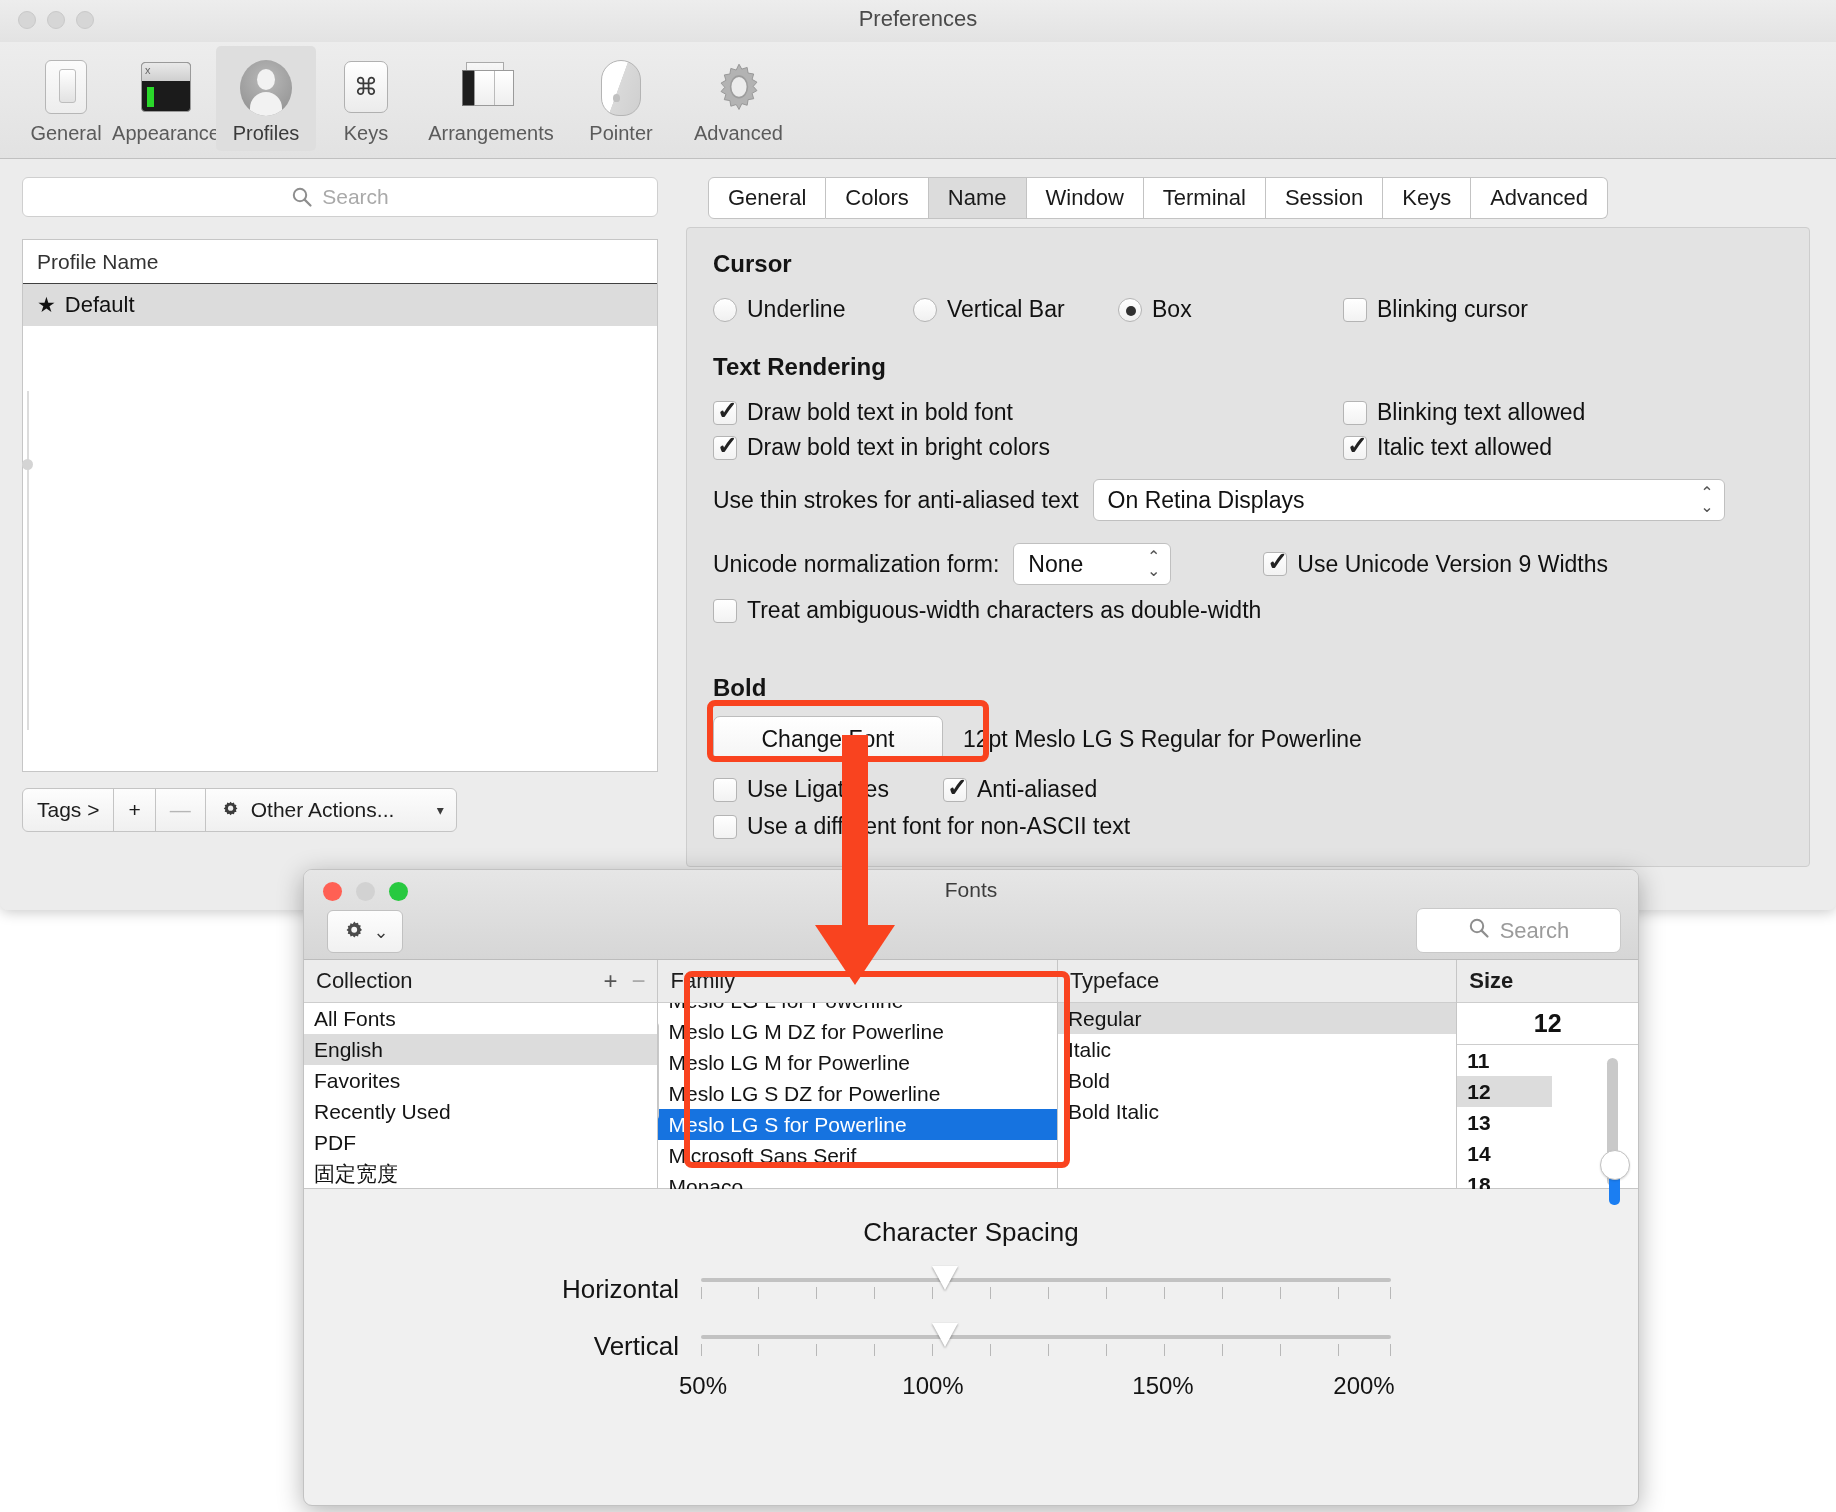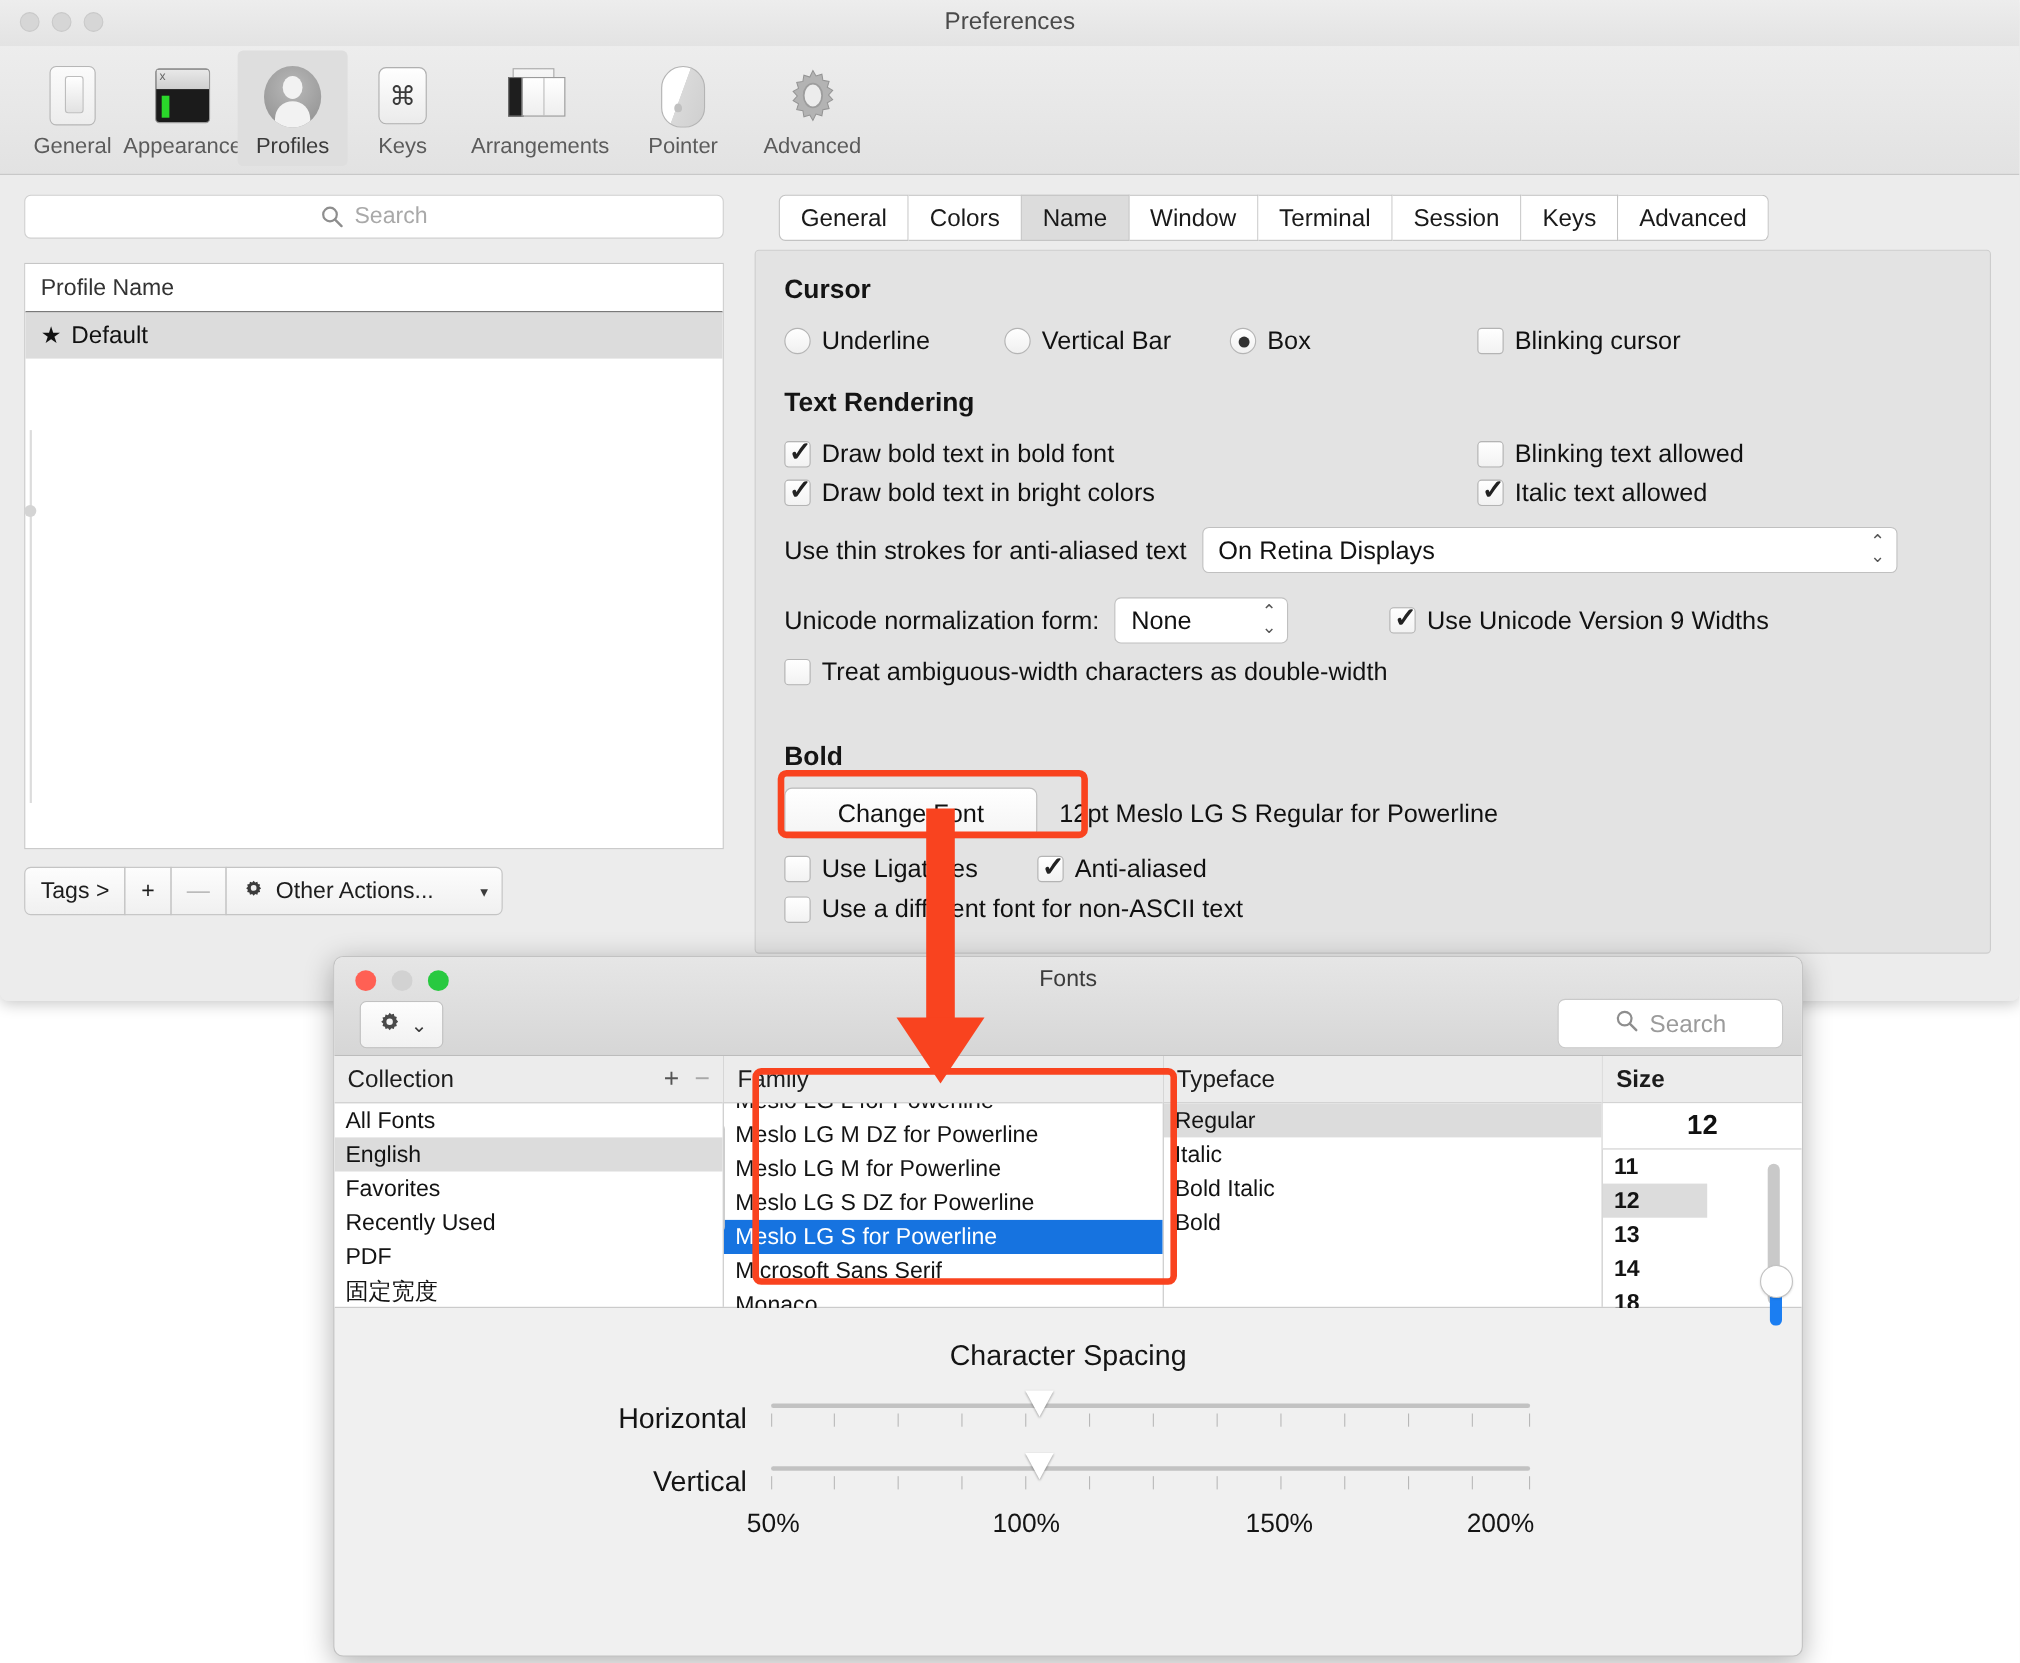--- a/index.html
+++ b/index.html
@@ -219,21 +219,21 @@
     position: absolute; right: 20px; top: 98px; width: 11px; height: 128px;
     background: #c9c9c9; border-radius: 6px;
   }
   .size-knob {
     position: absolute; right: 8px; top: 190px; width: 30px; height: 30px;
     border-radius: 50%; background: #fff; border: 1px solid #c2c2c2; box-shadow: 0 1px 2px rgba(0,0,0,.15);
   }
   .size-blue { position: absolute; right: 18px; top: 218px; width: 11px; height: 27px; background: #1b7ef2; border-radius: 0 0 5px 5px; }
 
   .cs-title { text-align: center; font-size: 26px; color: #141414; margin-top: 28px; }
-  .slider-row { display: flex; align-items: center; margin-top: 26px; padding-left: 52px; }
+  .slider-row { display: flex; align-items: flex-end; margin-top: 26px; padding-left: 52px; }
   .slider-label { width: 345px; text-align: right; font-size: 26px; color: #141414; padding-right: 22px; }
   .track-wrap { position: relative; width: 690px; }
   .track { height: 4px; background: #c2c2c2; border-radius: 2px; }
   .ticks { position: relative; height: 18px; margin-top: 5px; }
   .tick { position: absolute; top: 0; width: 1px; height: 12px; background: #b8b8b8; }
   .thumb {
     position: absolute; top: -12px; left: 231px; width: 0; height: 0;
     border-left: 13px solid transparent; border-right: 13px solid transparent; border-top: 24px solid #fff;
     filter: drop-shadow(0 1px 1px rgba(0,0,0,.35));
   }
@@ -540,22 +540,22 @@
         </div>
       </div>
 
       <div class="fcol" style="width:400px">
         <div class="fcol-head">
           <span>Typeface</span>
         </div>
         <div class="flist">
           <div class="fitem sel-gray">Regular</div>
           <div class="fitem">Italic</div>
+          <div class="fitem">Bold</div>
           <div class="fitem">Bold Italic</div>
-          <div class="fitem">Bold</div>
         </div>
       </div>
 
       <div class="fcol" style="width:181px; position:relative;font-weight:bold;">
         <div class="fcol-head">
           <span>Size</span>
         </div>
         <div class="size-field">12</div>
         <div class="flist" style="height:144px;">
           <div class="fitem">11</div>

